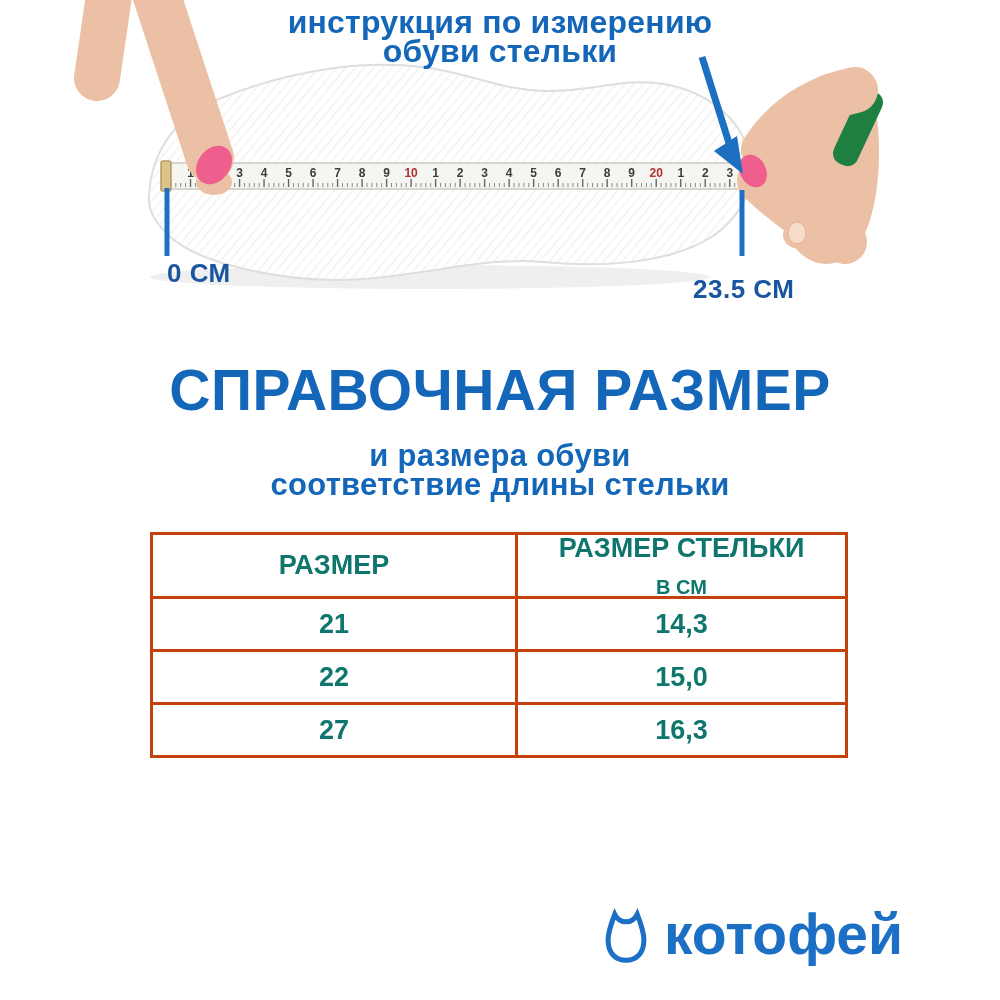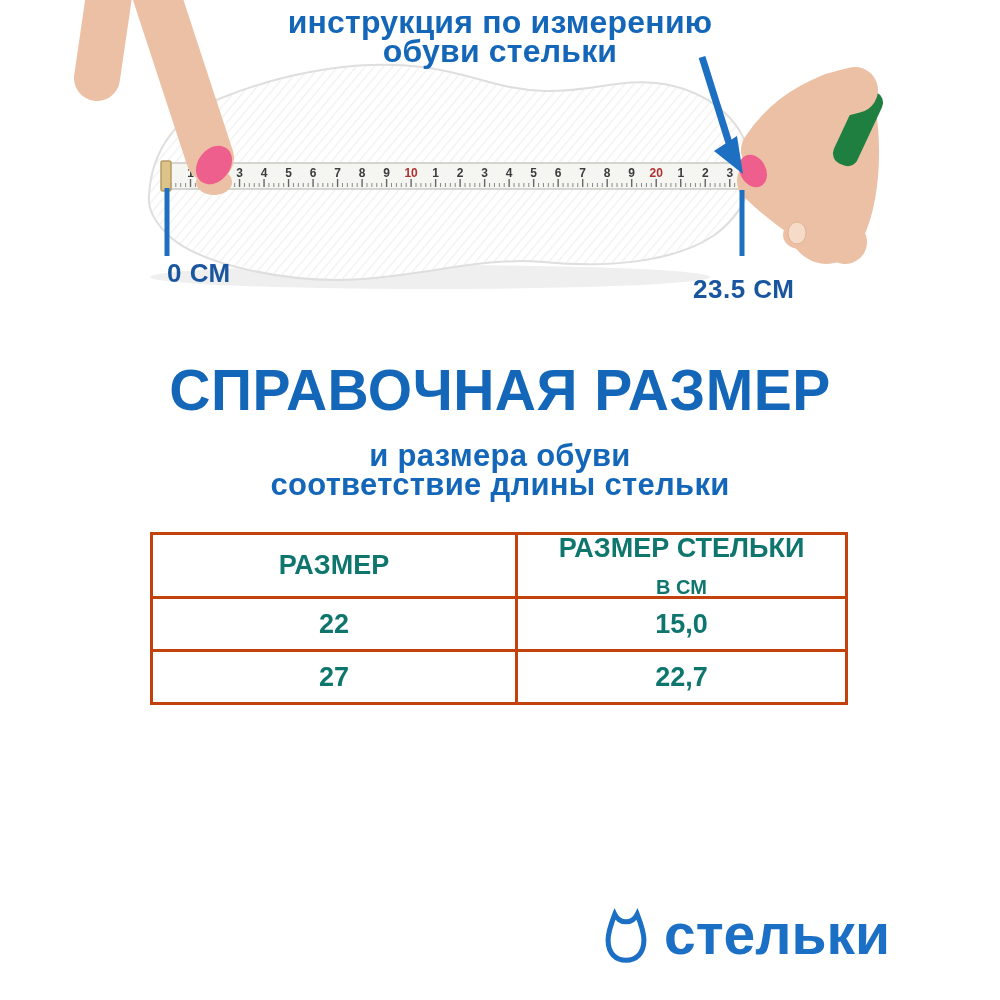--- a/index.html
+++ b/index.html
@@ -274,29 +274,33 @@
     <tr>
       <th>РАЗМЕР</th>
       <th>
         <div>РАЗМЕР СТЕЛЬКИ</div>
         <div class="sub">В СМ</div>
       </th>
     </tr>
   </thead>
   <tbody id="size-table-body">
       <tr>
+        <td>21</td>
+        <td>14,3</td>
+      </tr>
+      <tr>
         <td>22</td>
         <td>15,0</td>
       </tr>
       <tr>
         <td>27</td>
-        <td>22,7</td>
+        <td>16,3</td>
       </tr>
     </tbody>
 </table>
 
 <div class="abs" id="logo">
   <svg width="52" height="56" viewBox="0 0 72 100">
     <path d="M 16 13 C 25 31, 47 31, 56 13 C 63 31, 68 45, 68 59
              C 68 83, 54 95, 36 95 C 18 95, 4 83, 4 59 C 4 45, 9 31, 16 13 Z" fill="#ffffff" stroke="#1b6fc4" stroke-width="9" stroke-linejoin="miter"></path>
   </svg>
-  <div id="logo-text">стельки</div>
+  <div id="logo-text">котофей</div>
 </div>
 
 </body></html>

